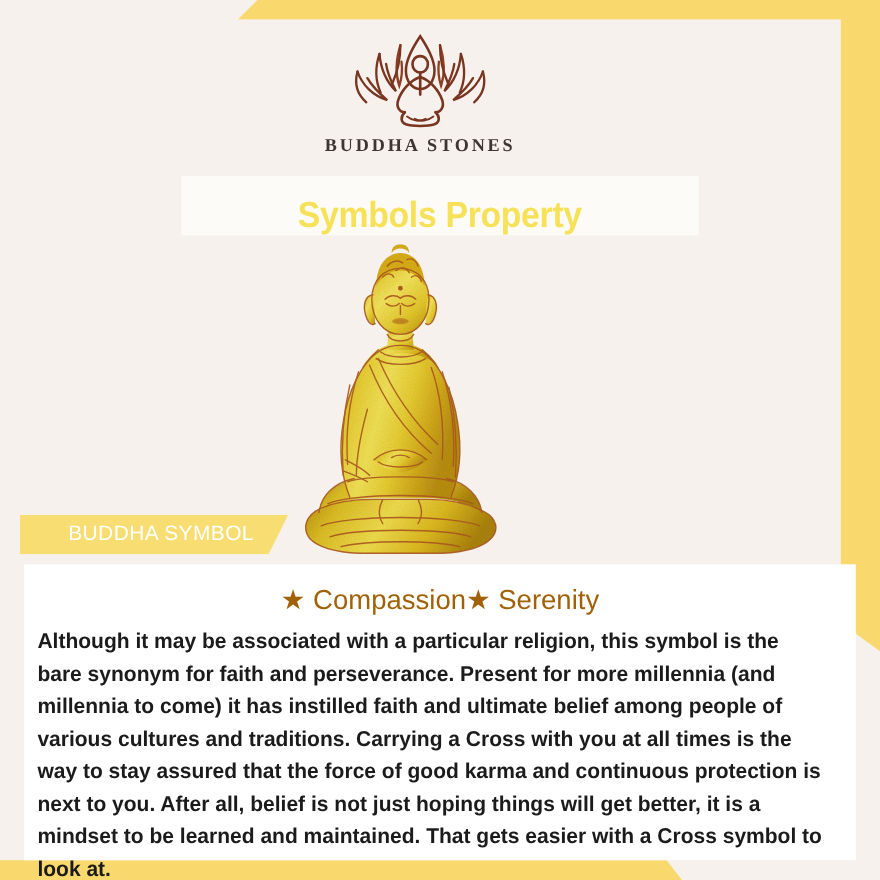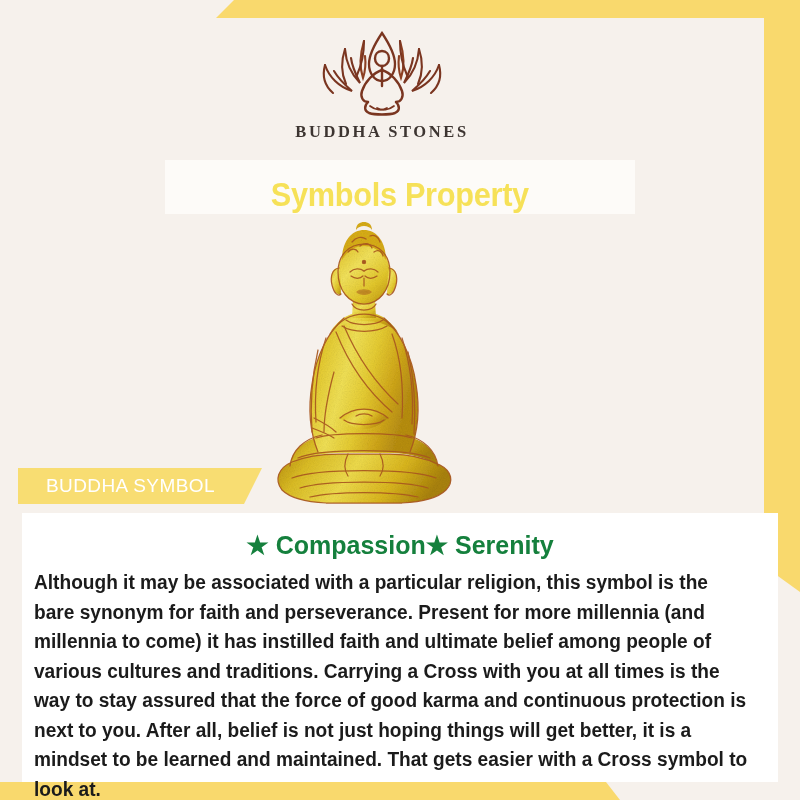--- a/index.html
+++ b/index.html
@@ -79,40 +79,40 @@
   
   .ribbon{
     position:absolute; left:18px; top:450px;
     width:244px; height:36px;
     background:#f8dd72;
     clip-path:polygon(0 0, 100% 0, calc(100% - 18px) 100%, 0 100%);
     display:flex; align-items:center;
     z-index:4;
   }
   .ribbon span{
-    padding-left:28px;
+    padding-left:44px;
     color:#ffffff;
     font-size:19px;
     letter-spacing:0.4px;
   }
 
   
   .card{
     position:absolute; left:22px; top:495px;
     width:756px; height:269px;
     background:#ffffff;
     z-index:3;
   }
   .subhead{
     margin:18px 0 0 0;
     text-align:center;
     font-family:"Liberation Sans Narrow","Liberation Sans",sans-serif;
-    font-weight:700;
+    font-weight:400;
     font-size:25px;
-    color:#15803d;
+    color:#a16207;
     letter-spacing:0px;
     white-space:nowrap;
   }
   .body-copy{
     margin:8px 14px 0 12px;
     font-family:"Liberation Sans Narrow","Liberation Sans",sans-serif;
     font-weight:700;
     font-size:19.4px;
     line-height:29.5px;
     color:#1b1b1b;

